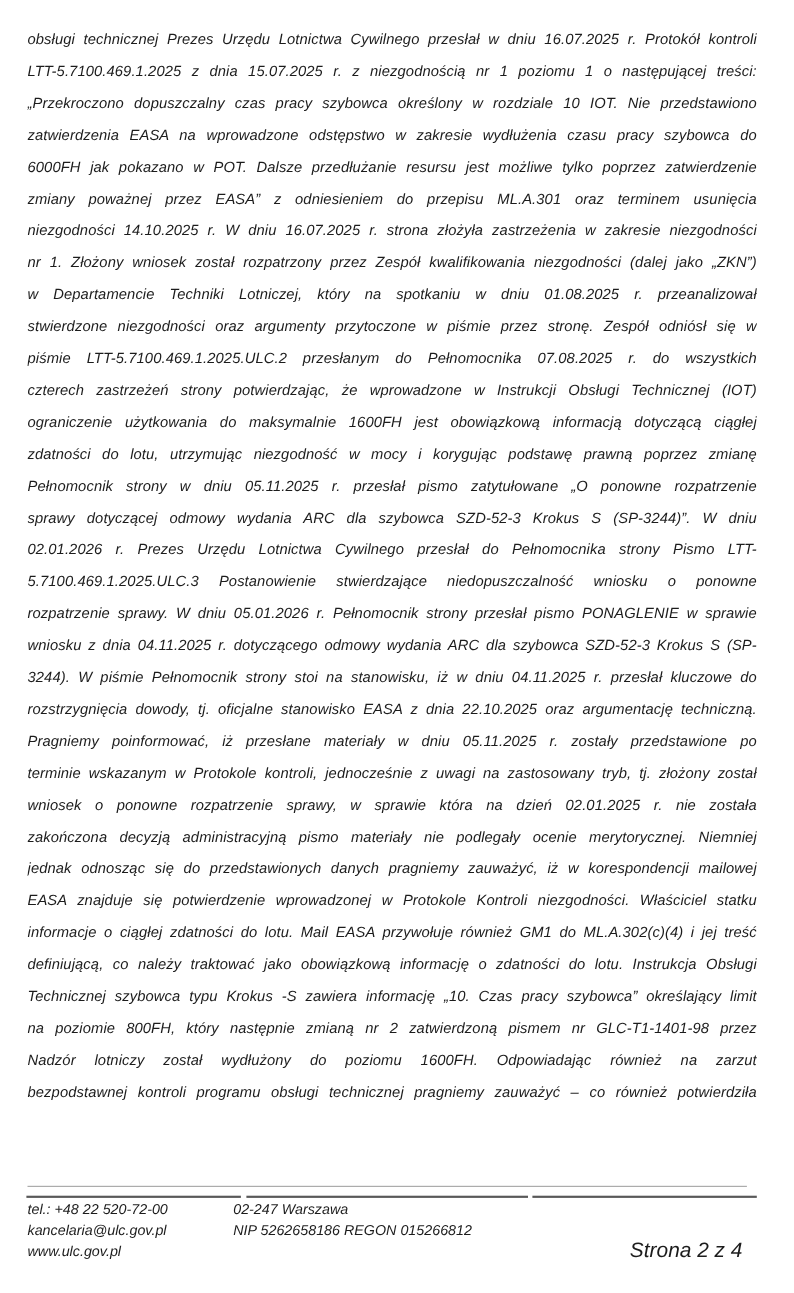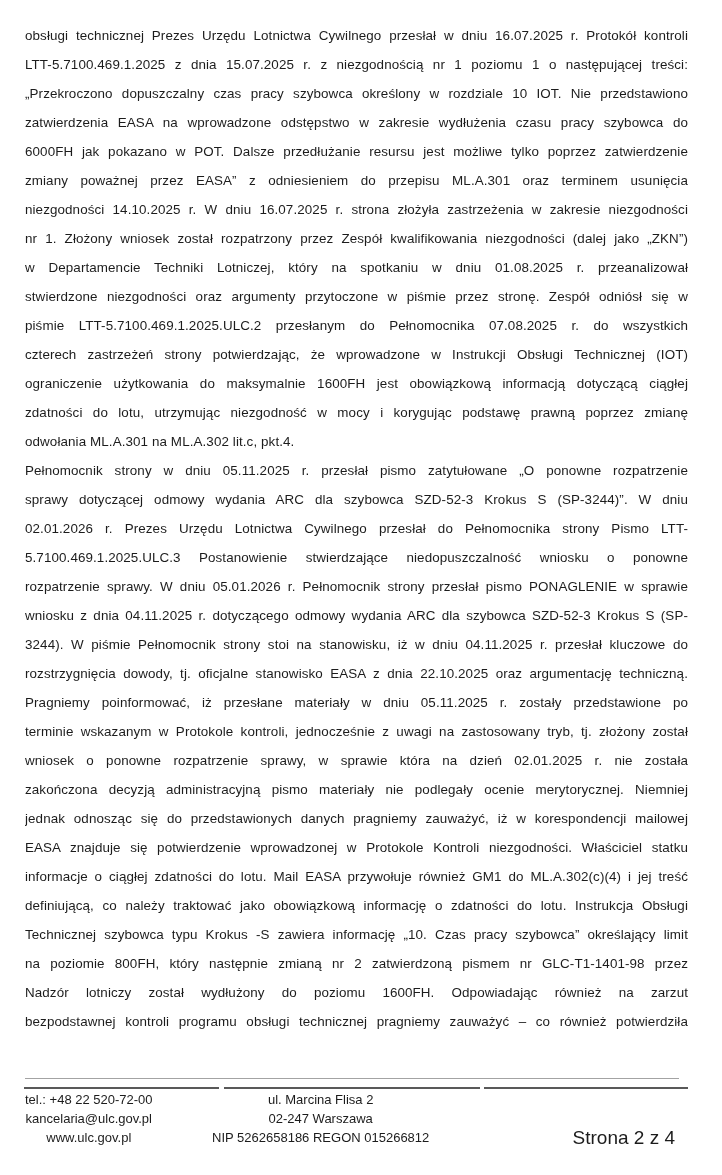--- a/index.html
+++ b/index.html
@@ -4,20 +4,21 @@
 <style>
   html, body { margin: 0; padding: 0; background: #ffffff; }
   .page {
     position: relative;
     width: 722px;
     height: 1175px;
     background: var(--bg, #ffffff);
     font-family: "Liberation Sans", sans-serif;
     color: var(--text, #1c1c1c);
     overflow: hidden;
+    font-style: italic;
   }
   .doc-body {
     position: absolute;
     left: 25px;
     top: 21px;
     width: 663px;
   }
   .doc-line {
     font-size: 13.4px;
     line-height: 29px;
@@ -45,21 +46,20 @@
     background: var(--rule-bottom, #595959);
   }
   .seg1 { left: 24px;  width: 195px; }
   .seg2 { left: 224px; width: 256px; }
   .seg3 { left: 484px; width: 204px; }
   .footer-block {
     position: absolute;
     top: 1090px;
     font-size: 13px;
     line-height: 19px;
-    text-align: center;
   }
   .footer-contact { left: 25px; }
   .footer-address { left: 212px; }
   .footer-page {
     position: absolute;
     left: 540px;
     top: 1128px;
     width: 135px;
     text-align: right;
     font-size: 19px;
@@ -80,21 +80,20 @@
       <div class="doc-line">6000FH jak pokazano w POT. Dalsze przedłużanie resursu jest możliwe tylko poprzez zatwierdzenie</div>
       <div class="doc-line">zmiany poważnej przez EASA” z odniesieniem do przepisu ML.A.301 oraz terminem usunięcia</div>
       <div class="doc-line">niezgodności 14.10.2025 r. W dniu 16.07.2025 r. strona złożyła zastrzeżenia w zakresie niezgodności</div>
       <div class="doc-line">nr 1. Złożony wniosek został rozpatrzony przez Zespół kwalifikowania niezgodności (dalej jako „ZKN”)</div>
       <div class="doc-line">w Departamencie Techniki Lotniczej, który na spotkaniu w dniu 01.08.2025 r. przeanalizował</div>
       <div class="doc-line">stwierdzone niezgodności oraz argumenty przytoczone w piśmie przez stronę. Zespół odniósł się w</div>
       <div class="doc-line">piśmie LTT-5.7100.469.1.2025.ULC.2 przesłanym do Pełnomocnika 07.08.2025 r. do wszystkich</div>
       <div class="doc-line">czterech zastrzeżeń strony potwierdzając, że wprowadzone w Instrukcji Obsługi Technicznej (IOT)</div>
       <div class="doc-line">ograniczenie użytkowania do maksymalnie 1600FH jest obowiązkową informacją dotyczącą ciągłej</div>
       <div class="doc-line">zdatności do lotu, utrzymując niezgodność w mocy i korygując podstawę prawną poprzez zmianę</div>
-      <div class="doc-line para-end">odwołania ML.A.301 na ML.A.302 lit.c, pkt.4.</div>
       <div class="doc-line">Pełnomocnik strony w dniu 05.11.2025 r. przesłał pismo zatytułowane „O ponowne rozpatrzenie</div>
       <div class="doc-line">sprawy dotyczącej odmowy wydania ARC dla szybowca SZD-52-3 Krokus S (SP-3244)”. W dniu</div>
       <div class="doc-line">02.01.2026 r. Prezes Urzędu Lotnictwa Cywilnego przesłał do Pełnomocnika strony Pismo LTT-</div>
       <div class="doc-line">5.7100.469.1.2025.ULC.3 Postanowienie stwierdzające niedopuszczalność wniosku o ponowne</div>
       <div class="doc-line">rozpatrzenie sprawy. W dniu 05.01.2026 r. Pełnomocnik strony przesłał pismo PONAGLENIE w sprawie</div>
       <div class="doc-line">wniosku z dnia 04.11.2025 r. dotyczącego odmowy wydania ARC dla szybowca SZD-52-3 Krokus S (SP-</div>
       <div class="doc-line">3244). W piśmie Pełnomocnik strony stoi na stanowisku, iż w dniu 04.11.2025 r. przesłał kluczowe do</div>
       <div class="doc-line">rozstrzygnięcia dowody, tj. oficjalne stanowisko EASA z dnia 22.10.2025 oraz argumentację techniczną.</div>
       <div class="doc-line">Pragniemy poinformować, iż przesłane materiały w dniu 05.11.2025 r. zostały przedstawione po</div>
       <div class="doc-line">terminie wskazanym w Protokole kontroli, jednocześnie z uwagi na zastosowany tryb, tj. złożony został</div>
@@ -115,20 +114,19 @@
   <div class="rule-seg seg2"></div>
   <div class="rule-seg seg3"></div>
 
   <div class="footer-block footer-contact">
       <div class="footer-line">tel.: +48 22 520-72-00</div>
       <div class="footer-line">kancelaria@ulc.gov.pl</div>
       <div class="footer-line">www.ulc.gov.pl</div>
     </div>
 
   <div class="footer-block footer-address">
-      <div class="footer-line">ul. Marcina Flisa 2</div>
       <div class="footer-line">02-247 Warszawa</div>
       <div class="footer-line">NIP 5262658186 REGON 015266812</div>
     </div>
 
   <div class="footer-page">Strona 2 z 4</div>
 
 </div>
 
 </body></html>

